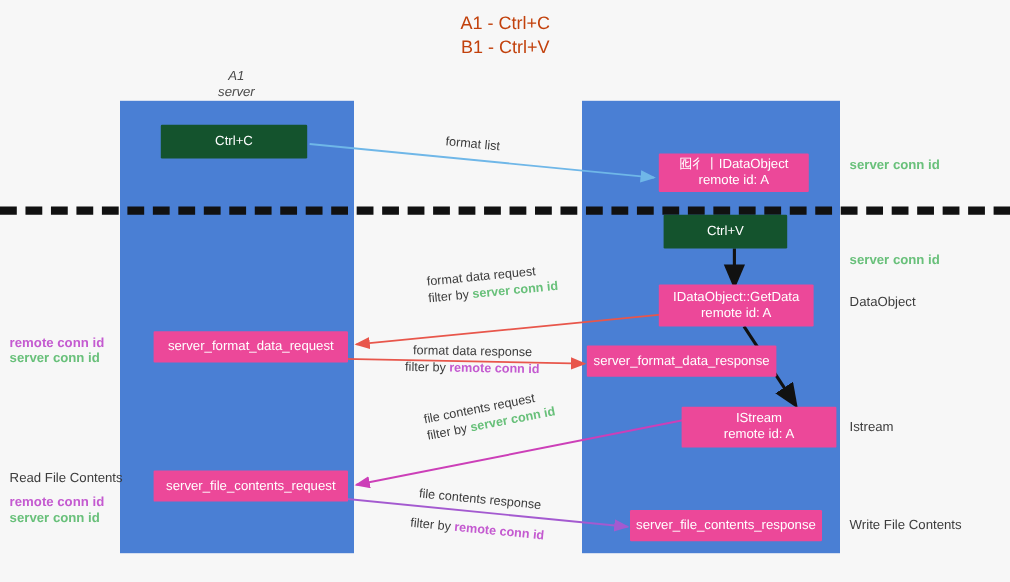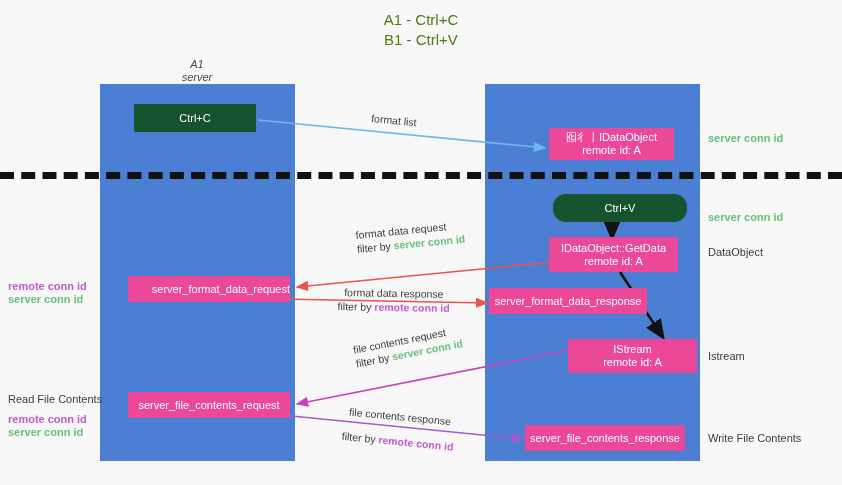--- a/index.html
+++ b/index.html
@@ -6,21 +6,21 @@
   body{
     width:842px;height:485px;
     background:#f7f7f7;
     font-family:"Liberation Sans","DejaVu Sans",sans-serif;
     overflow:hidden;
   }
   #stage{position:relative;width:842px;height:485px;}
 
   .title{
     position:absolute;left:0;right:0;top:10px;
-    text-align:center;color:#4d7c0f;font-size:15px;line-height:20px;
+    text-align:center;color:#c2410c;font-size:15px;line-height:20px;
   }
 
   .col-head{
     position:absolute;text-align:center;color:#4a4a4a;
     font-size:11px;line-height:13px;
   }
   .col-head .big{font-size:11px;}
 
   .lane{
     position:absolute;background:#4a7fd4;
@@ -112,30 +112,30 @@
 
   <div class="node green" style="left:134px;top:104px;width:122px;height:28px;">
     <div>Ctrl+C</div>
   </div>
 
   <div class="node orange" style="left:549px;top:128px;width:125px;height:32px;">
     <div>囮彳丨IDataObject</div>
     <div class="l2">remote id: A</div>
   </div>
 
-  <div class="node green" style="left:553px;top:194px;width:134px;height:28px;border-radius:13px;">
+  <div class="node green" style="left:553px;top:179px;width:103px;height:28px;">
     <div>Ctrl+V</div>
   </div>
 
   <div class="node orange" style="left:549px;top:237px;width:129px;height:35px;">
     <div>IDataObject::GetData</div>
     <div class="l2">remote id: A</div>
   </div>
 
-  <div class="node orange" style="left:128px;top:276px;width:162px;height:26px;align-items:flex-end;">
+  <div class="node orange" style="left:128px;top:276px;width:162px;height:26px;">
     <div>server_format_data_request</div>
   </div>
 
   <div class="node orange" style="left:489px;top:288px;width:158px;height:26px;">
     <div>server_format_data_response</div>
   </div>
 
   <div class="node orange" style="left:568px;top:339px;width:129px;height:34px;">
     <div>IStream</div>
     <div class="l2">remote id: A</div>

